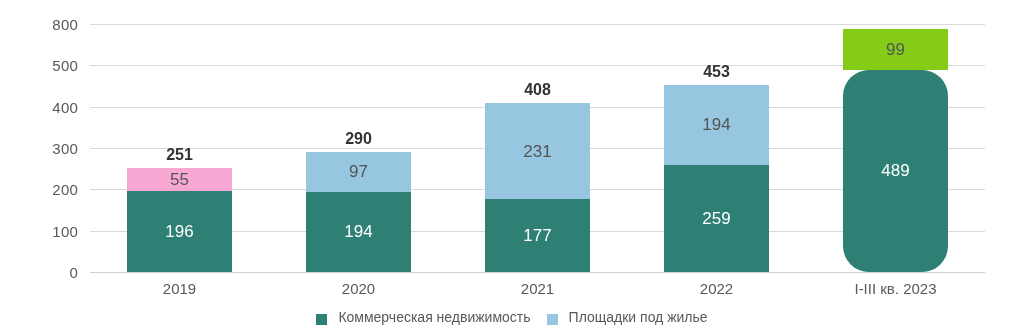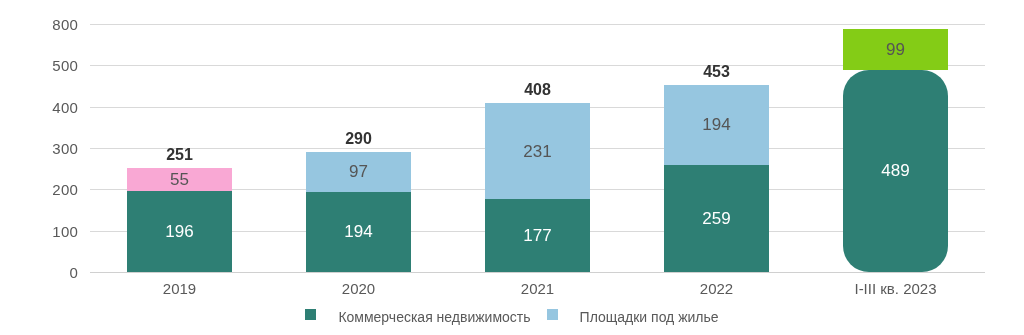--- a/index.html
+++ b/index.html
@@ -122,22 +122,22 @@
     left: 0;
     top: 309px;
     width: 1024px;
     display: flex;
     justify-content: center;
     align-items: center;
     gap: 16px;
   }
   .legend-item {
     display: flex;
-    align-items: flex-start;
-    gap: 22px;
+    align-items: flex-end;
+    gap: 11px;
   }
   .legend-swatch {
     width: 11px;
     height: 11px;
     flex: 0 0 auto;
   }
   .legend-text {
     font-size: 14px;
     color: #595959;
     white-space: nowrap;

